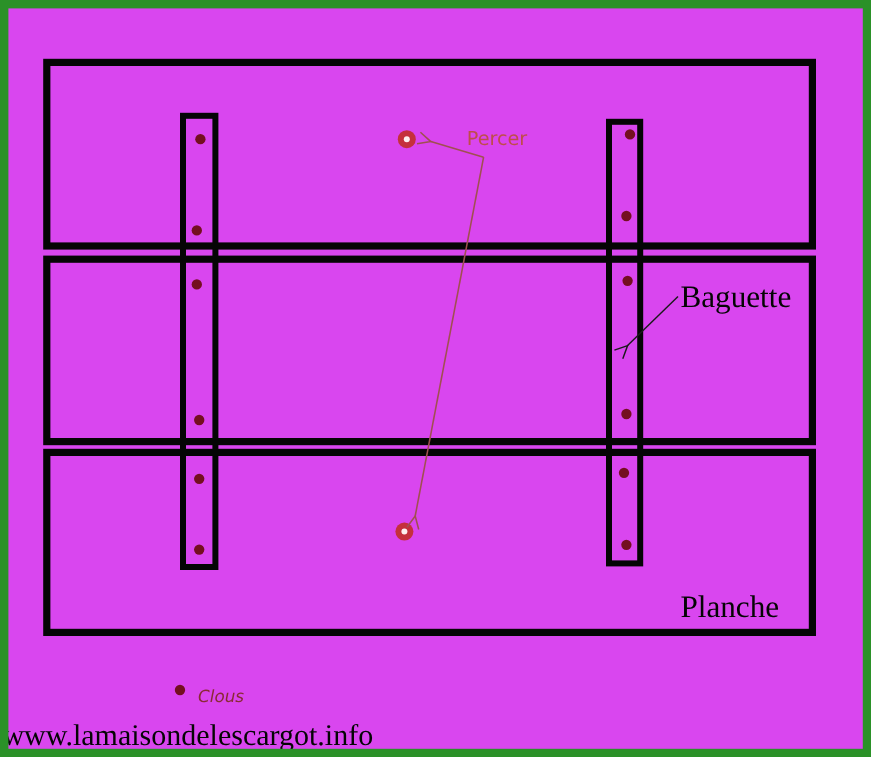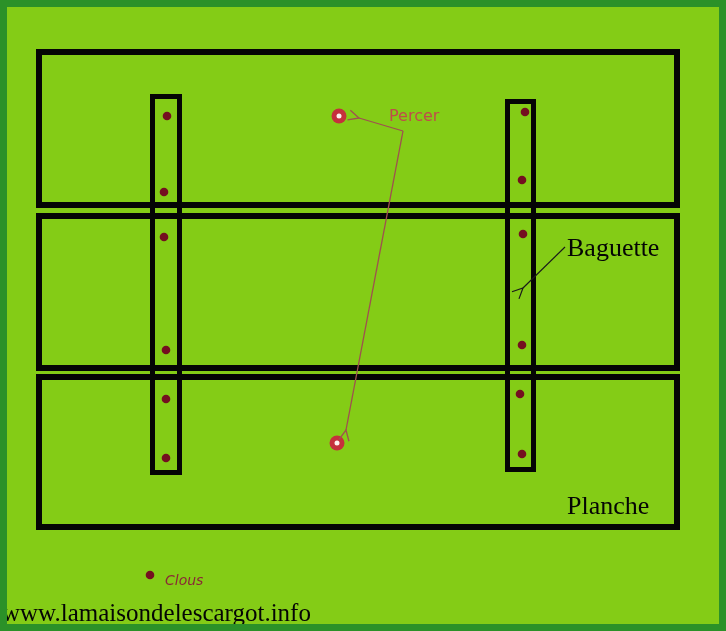--- a/index.html
+++ b/index.html
@@ -5,21 +5,21 @@
   html, body {
     margin: 0;
     padding: 0;
     background: #ffffff;
     font-family: "Liberation Sans", sans-serif;
   }
   .canvas {
     position: relative;
     width: 726px;
     height: 631px;
-    background: #84cc16;
+    background: #d946ef;
     overflow: hidden;
   }
   svg { display: block; }
   .serif-label {
     font-family: "Liberation Serif", serif;
     fill: #050505;
   }
   .hand-label {
     font-family: "DejaVu Sans", sans-serif;
   }

